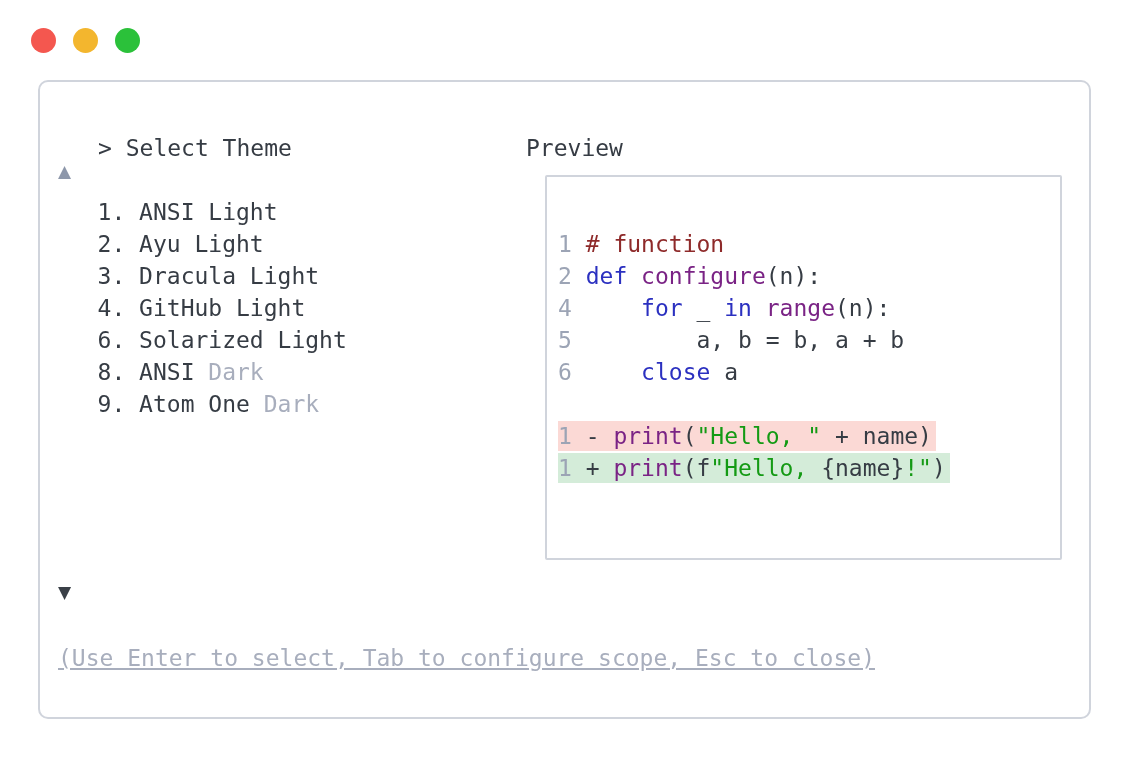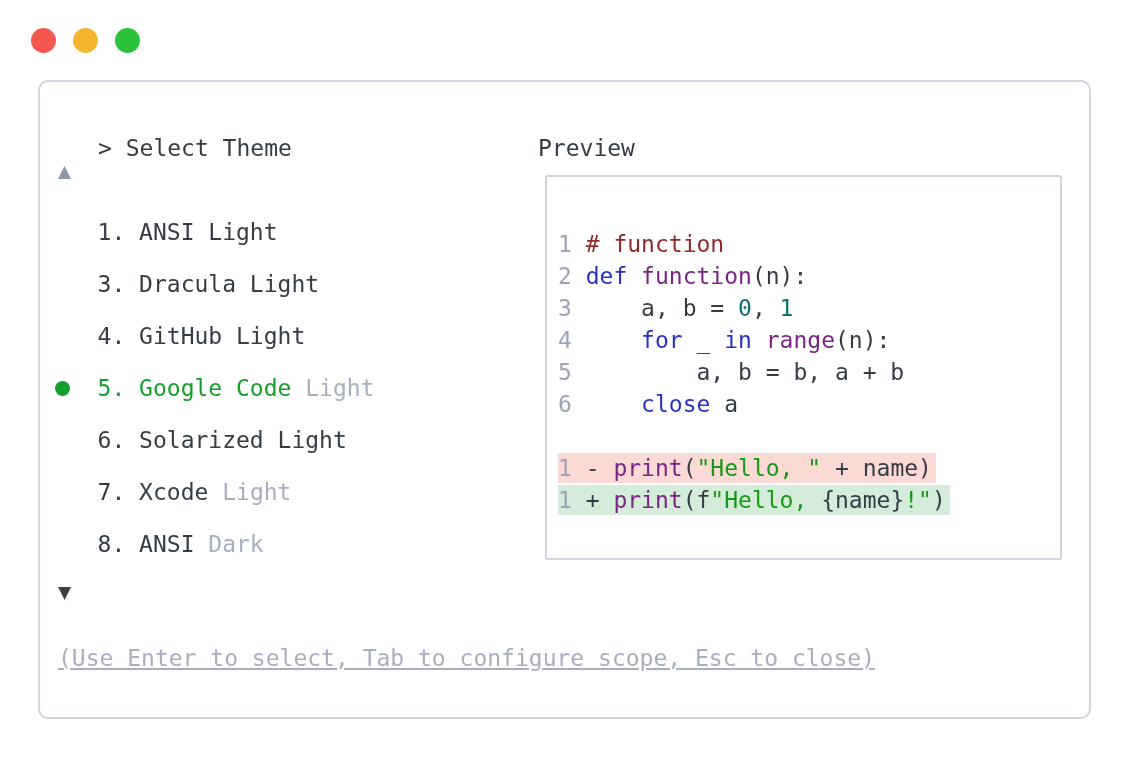--- a/index.html
+++ b/index.html
@@ -13,29 +13,29 @@
   .traffic { position: absolute; top: 28px; width: 25px; height: 25px; border-radius: 50%; }
   #tl-close    { left: 31px;  background: var(--traffic-red); }
   #tl-minimize { left: 73px;  background: var(--traffic-yellow); }
   #tl-maximize { left: 115px; background: var(--traffic-green); }
 
   .panel {
     position: absolute; left: 38px; top: 80px; width: 1053px; height: 639px;
     border: 2px solid var(--panel-border); border-radius: 10px; background: #fff;
   }
   .prompt { position: absolute; left: 58px; top: 132px; height: 32px; line-height: 32px; white-space: pre; color: var(--text-dark); margin-left: 40px; }
-  .preview-title { position: absolute; left: 538px; top: 132px; height: 32px; line-height: 32px; color: var(--text-dark); }
+  .preview-title { position: absolute; left: 526px; top: 132px; height: 32px; line-height: 32px; color: var(--text-dark); }
 
   .scroll-arrow { position: absolute; left: 58px; width: 24px; height: 22px; line-height: 22px;
     font-family: "DejaVu Sans", "Liberation Sans", sans-serif; font-size: 17px; cursor: default; }
   #scroll-up   { top: 160px; color: var(--scroll-up-arrow); }
   #scroll-down { top: 581px; color: var(--scroll-down-arrow); }
 
   .theme-list { position: absolute; left: 56px; top: 196px; width: 440px; }
-  .theme-item { position: relative; height: 32px; line-height: 32px; white-space: pre; margin-top: 20px; }
+  .theme-item { position: relative; height: 32px; line-height: 32px; white-space: pre; }
   .theme-item .num { color: var(--text-dark); }
   .theme-item .name { color: var(--text-dark); }
   .theme-item .variant { color: var(--text-muted); }
   .theme-item.selected .num, .theme-item.selected .name { color: var(--accent-green); }
   .dot { position: absolute; left: -1px; top: 9px; width: 15px; height: 15px; border-radius: 50%;
     background: var(--accent-green); }
 
   .hint { position: absolute; left: 58px; top: 642px; height: 32px; line-height: 32px;
     white-space: pre; color: var(--text-muted); text-decoration: underline; }
 
@@ -67,36 +67,35 @@
 
 <div class="panel"></div>
 
 <div class="prompt">&gt; Select Theme</div>
 <div class="preview-title">Preview</div>
 
 <div class="scroll-arrow" id="scroll-up">▲</div>
 
 <div class="theme-list" id="theme-list">
     <div class="theme-item"><span class="num">   1. </span><span class="name">ANSI Light</span></div>
+    <div class="theme-item"><span class="num">   2. </span><span class="name">Ayu Light</span></div>
     <div class="theme-item"><span class="num">   3. </span><span class="name">Dracula Light</span></div>
     <div class="theme-item"><span class="num">   4. </span><span class="name">GitHub Light</span></div>
-    <div class="theme-item selected"><span class="dot"></span><span class="num">   5. </span><span class="name">Google Code</span><span class="variant"> Light</span></div>
     <div class="theme-item"><span class="num">   6. </span><span class="name">Solarized Light</span></div>
-    <div class="theme-item"><span class="num">   7. </span><span class="name">Xcode</span><span class="variant"> Light</span></div>
     <div class="theme-item"><span class="num">   8. </span><span class="name">ANSI</span><span class="variant"> Dark</span></div>
+    <div class="theme-item"><span class="num">   9. </span><span class="name">Atom One</span><span class="variant"> Dark</span></div>
   </div>
 
 <div class="scroll-arrow" id="scroll-down">▼</div>
 
 <div class="hint">(Use Enter to select, Tab to configure scope, Esc to close)</div>
 
 <div class="preview-box"></div>
 <div class="code-block" id="code-block">
     <div class="code-line"><span class="tok-ln">1 </span><span class="tok-com"># function</span></div>
-    <div class="code-line"><span class="tok-ln">2 </span><span class="tok-kw">def</span><span class="tok-pl"> </span><span class="tok-fn">function</span><span class="tok-pl">(n):</span></div>
-    <div class="code-line"><span class="tok-ln">3 </span><span class="tok-pl">    a, b = </span><span class="tok-lit">0</span><span class="tok-pl">, </span><span class="tok-lit">1</span></div>
+    <div class="code-line"><span class="tok-ln">2 </span><span class="tok-kw">def</span><span class="tok-pl"> </span><span class="tok-fn">configure</span><span class="tok-pl">(n):</span></div>
     <div class="code-line"><span class="tok-ln">4 </span><span class="tok-pl">    </span><span class="tok-kw">for</span><span class="tok-pl"> _ </span><span class="tok-kw">in</span><span class="tok-pl"> </span><span class="tok-fn">range</span><span class="tok-pl">(n):</span></div>
     <div class="code-line"><span class="tok-ln">5 </span><span class="tok-pl">        a, b = b, a + b</span></div>
     <div class="code-line"><span class="tok-ln">6 </span><span class="tok-pl">    </span><span class="tok-kw">close</span><span class="tok-pl"> a</span></div>
     <div class="code-line"></div>
     <div class="code-line"><span class="line-bg removed"><span class="tok-ln">1 </span><span class="tok-pl">- </span><span class="tok-fn">print</span><span class="tok-pl">(</span><span class="tok-str">"Hello, "</span><span class="tok-pl"> + name)</span></span></div>
     <div class="code-line"><span class="line-bg added"><span class="tok-ln">1 </span><span class="tok-pl">+ </span><span class="tok-fn">print</span><span class="tok-pl">(f</span><span class="tok-str">"Hello, </span><span class="tok-pl">{name}</span><span class="tok-str">!"</span><span class="tok-pl">)</span></span></div>
   </div>
 
 </body></html>

